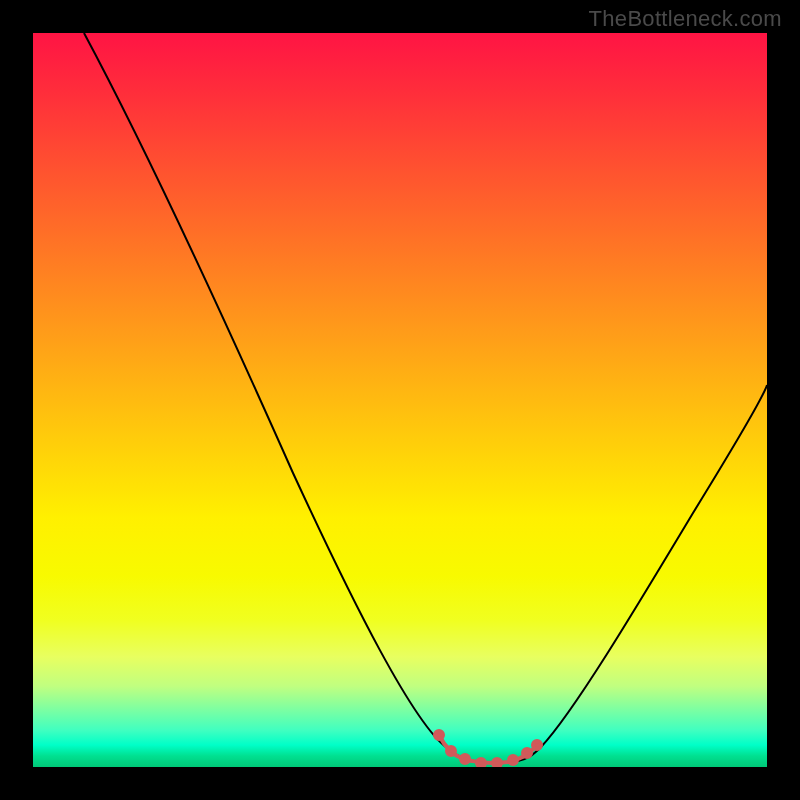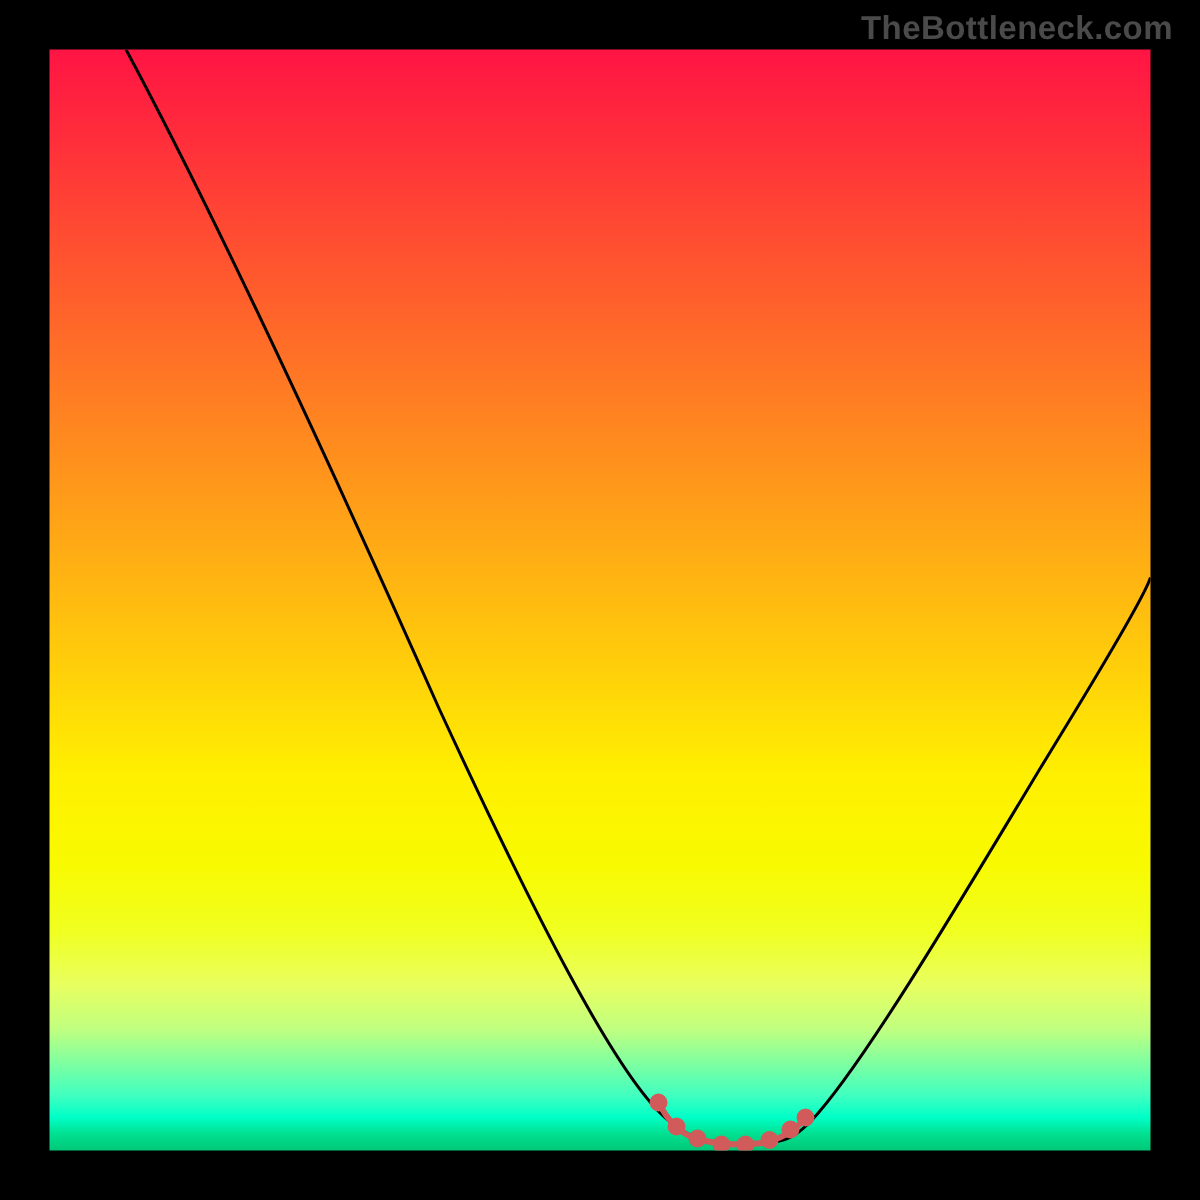--- a/index.html
+++ b/index.html
@@ -36,21 +36,21 @@
     #00e090 98.5%,
     #00c878 100%
   );
 }
 .watermark {
   position: absolute;
   top: 6px;
   right: 18px;
   color: #4a4a4a;
   font-size: 22px;
-  font-weight: 700;
+  font-weight: 400;
   letter-spacing: 0.3px;
   z-index: 10;
 }
 svg.curves {
   position: absolute;
   left: 33px;
   top: 33px;
   width: 734px;
   height: 734px;
   z-index: 5;

